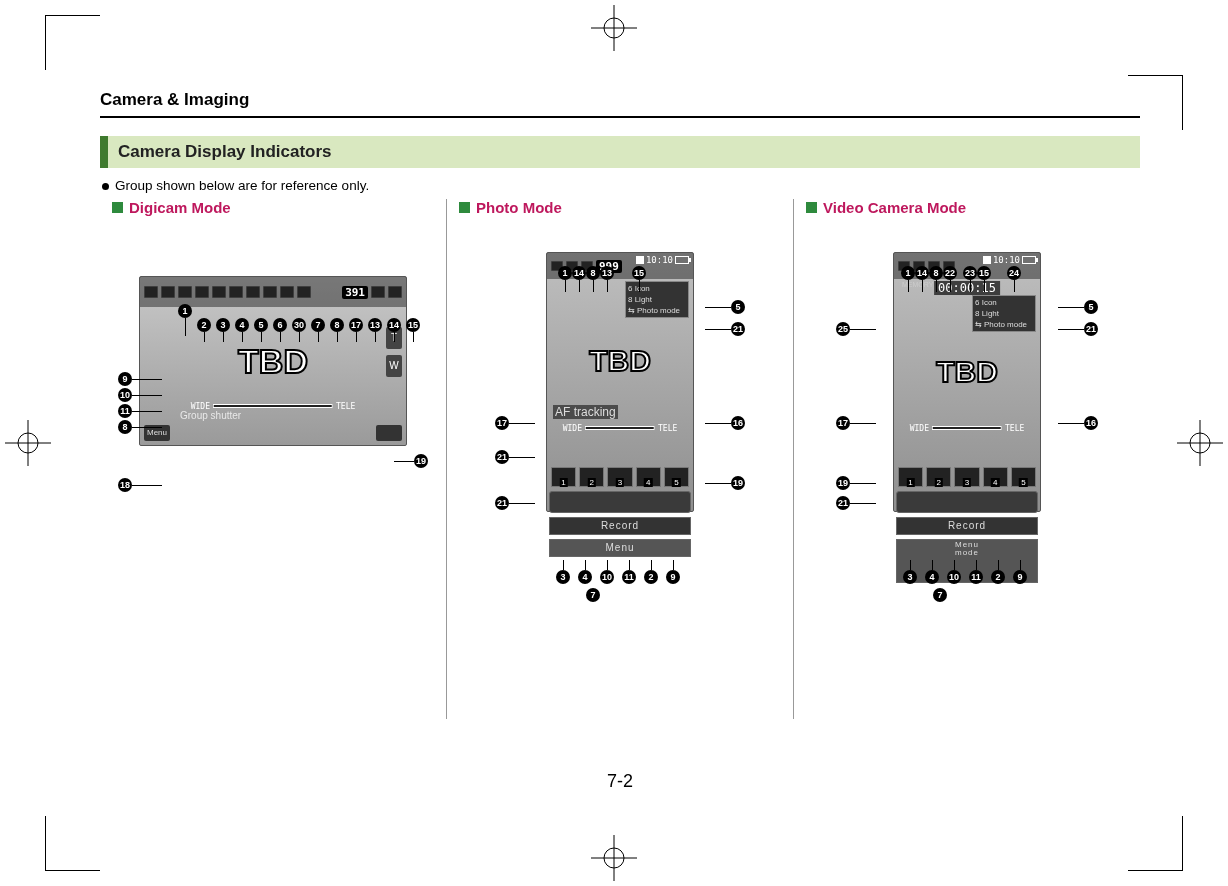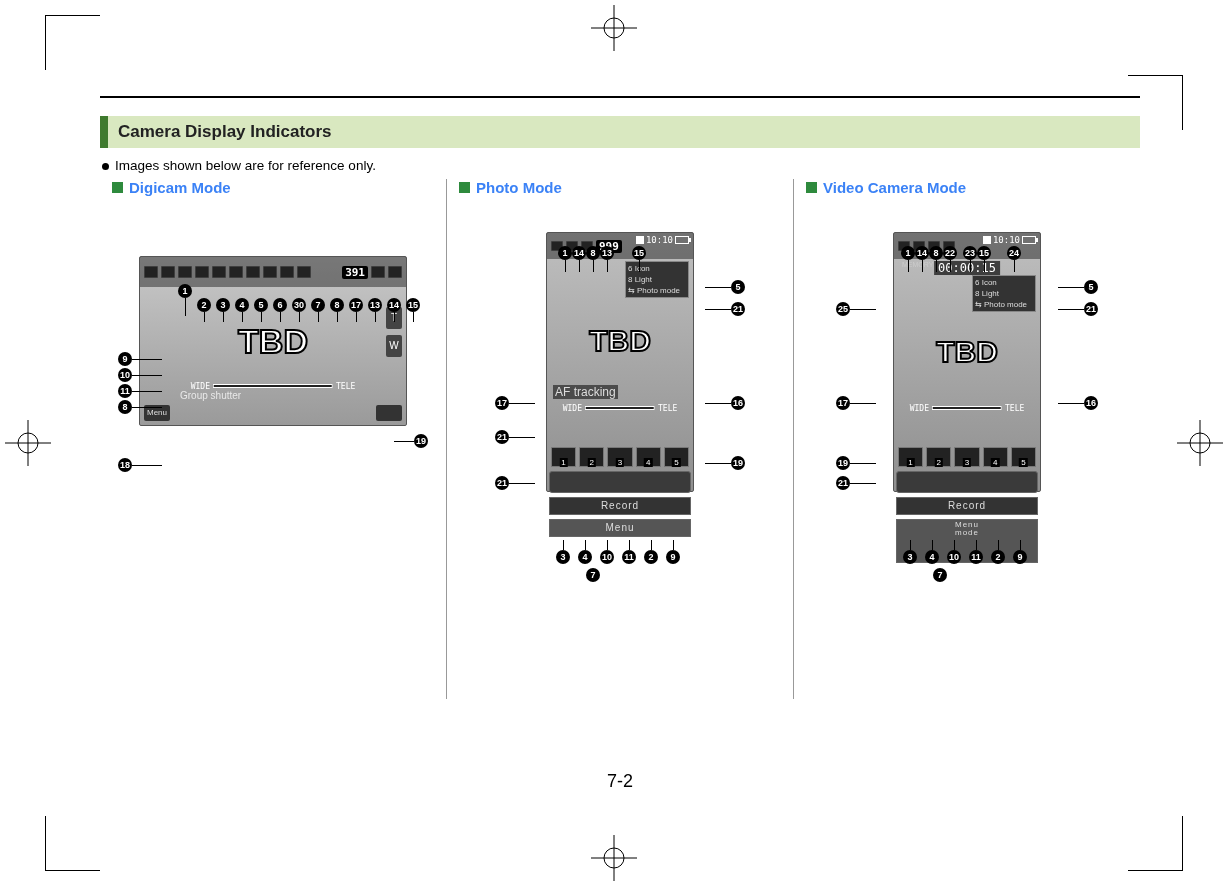--- a/index.html
+++ b/index.html
@@ -27,21 +27,21 @@
   .section-banner .bar { width:8px; height:100%; background:#3f7a2e; margin-right:10px;}
   .section-banner .txt { font-weight:bold; font-size:17px; color:#222; }
 
   .note { font-size:13.5px; margin:10px 0 6px 2px; }
   .bullet-dot { display:inline-block; width:7px; height:7px; border-radius:50%; background:#000; margin-right:6px; vertical-align:middle;}
 
   .cols { display:flex; height:520px; }
   .col { flex:1 1 0; position:relative; padding:0 12px; }
   .col + .col { border-left:1px solid #999; }
 
-  .mode-h { font-weight:bold; color:#3b82f6; font-size:15px; margin-bottom:12px;}
+  .mode-h { font-weight:bold; color:#be185d; font-size:15px; margin-bottom:12px;}
   .mode-h .sq { display:inline-block; width:11px; height:11px; background:#2e8a3d; margin-right:6px; vertical-align:baseline;}
 
   
   .fig-wrap { position:relative; width:100%; }
   .land { position:relative; margin:60px auto 0 auto; width:268px; height:170px; background:linear-gradient(#c9c9c9,#9a9a9a); border:1px solid #555; border-radius:2px; }
   .port { position:relative; margin:8px auto 0 auto; width:148px; height:260px; background:linear-gradient(#bfbfbf,#8f8f8f); border:1px solid #555; border-radius:2px; }
 
   .topbar { position:absolute; top:0; left:0; right:0; height:26px; background:rgba(20,20,20,.45); display:flex; align-items:center; gap:3px; padding:0 4px; }
   .land .topbar { height:30px; }
   .chip { width:14px; height:12px; background:#222; border:1px solid #fff2; border-radius:1px; }
@@ -122,29 +122,30 @@
     </div>
   <div class="reg reg-right">
       <svg width="46" height="46">
         <line x1="23" y1="0" x2="23" y2="46" stroke="#000"></line>
         <line x1="0" y1="23" x2="46" y2="23" stroke="#000"></line>
         <circle cx="23" cy="23" r="10" fill="none" stroke="#000"></circle>
       </svg>
     </div>
 
   <div class="sheet">
+    <div class="breadcrumb">Camera &amp; Imaging</div>
     <div class="hr"></div>
 
     <div class="section-banner">
       <div class="bar"></div>
       <div class="txt">Camera Display Indicators</div>
     </div>
 
     <div class="note">
-      <span class="bullet-dot"></span><span>Images shown below are for reference only.</span>
+      <span class="bullet-dot"></span><span>Group shown below are for reference only.</span>
     </div>
 
     <div class="cols">
 
       <div class="col">
         <div class="mode-h"><span class="sq"></span><span>Digicam Mode</span></div>
 
         <div class="fig-wrap" style="height:280px;">
 
           <div id="dc-top"></div>

